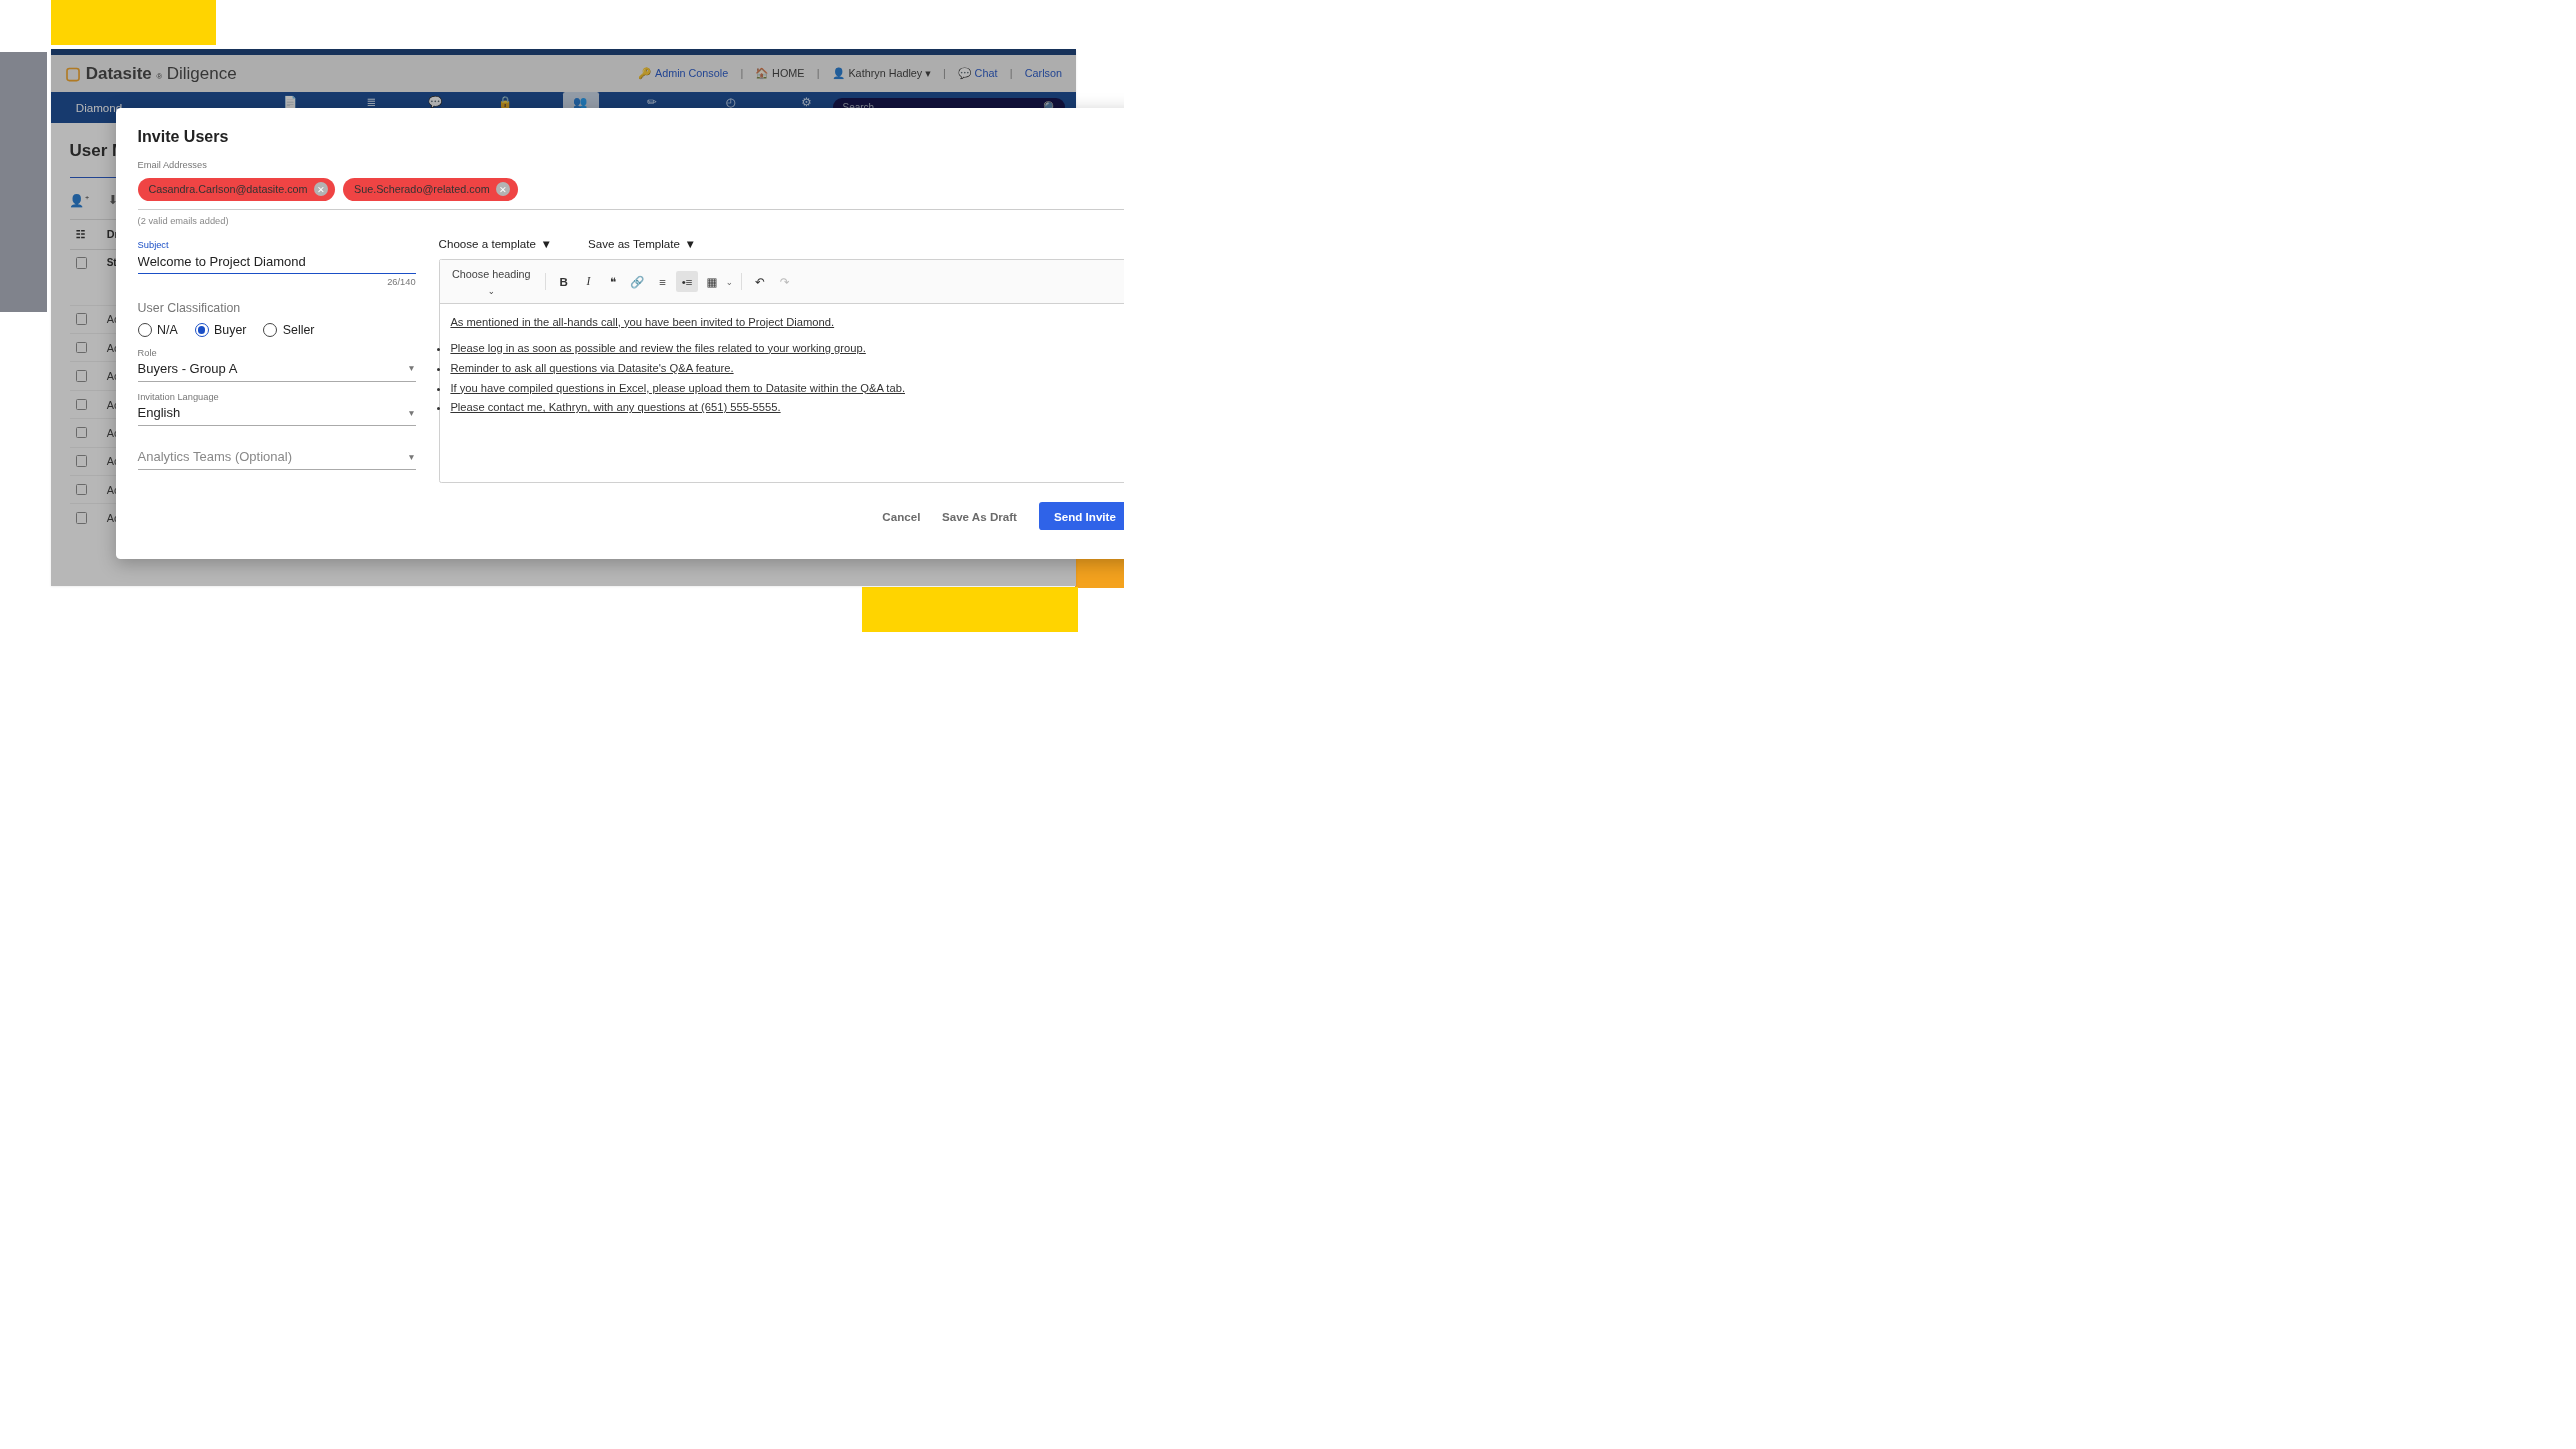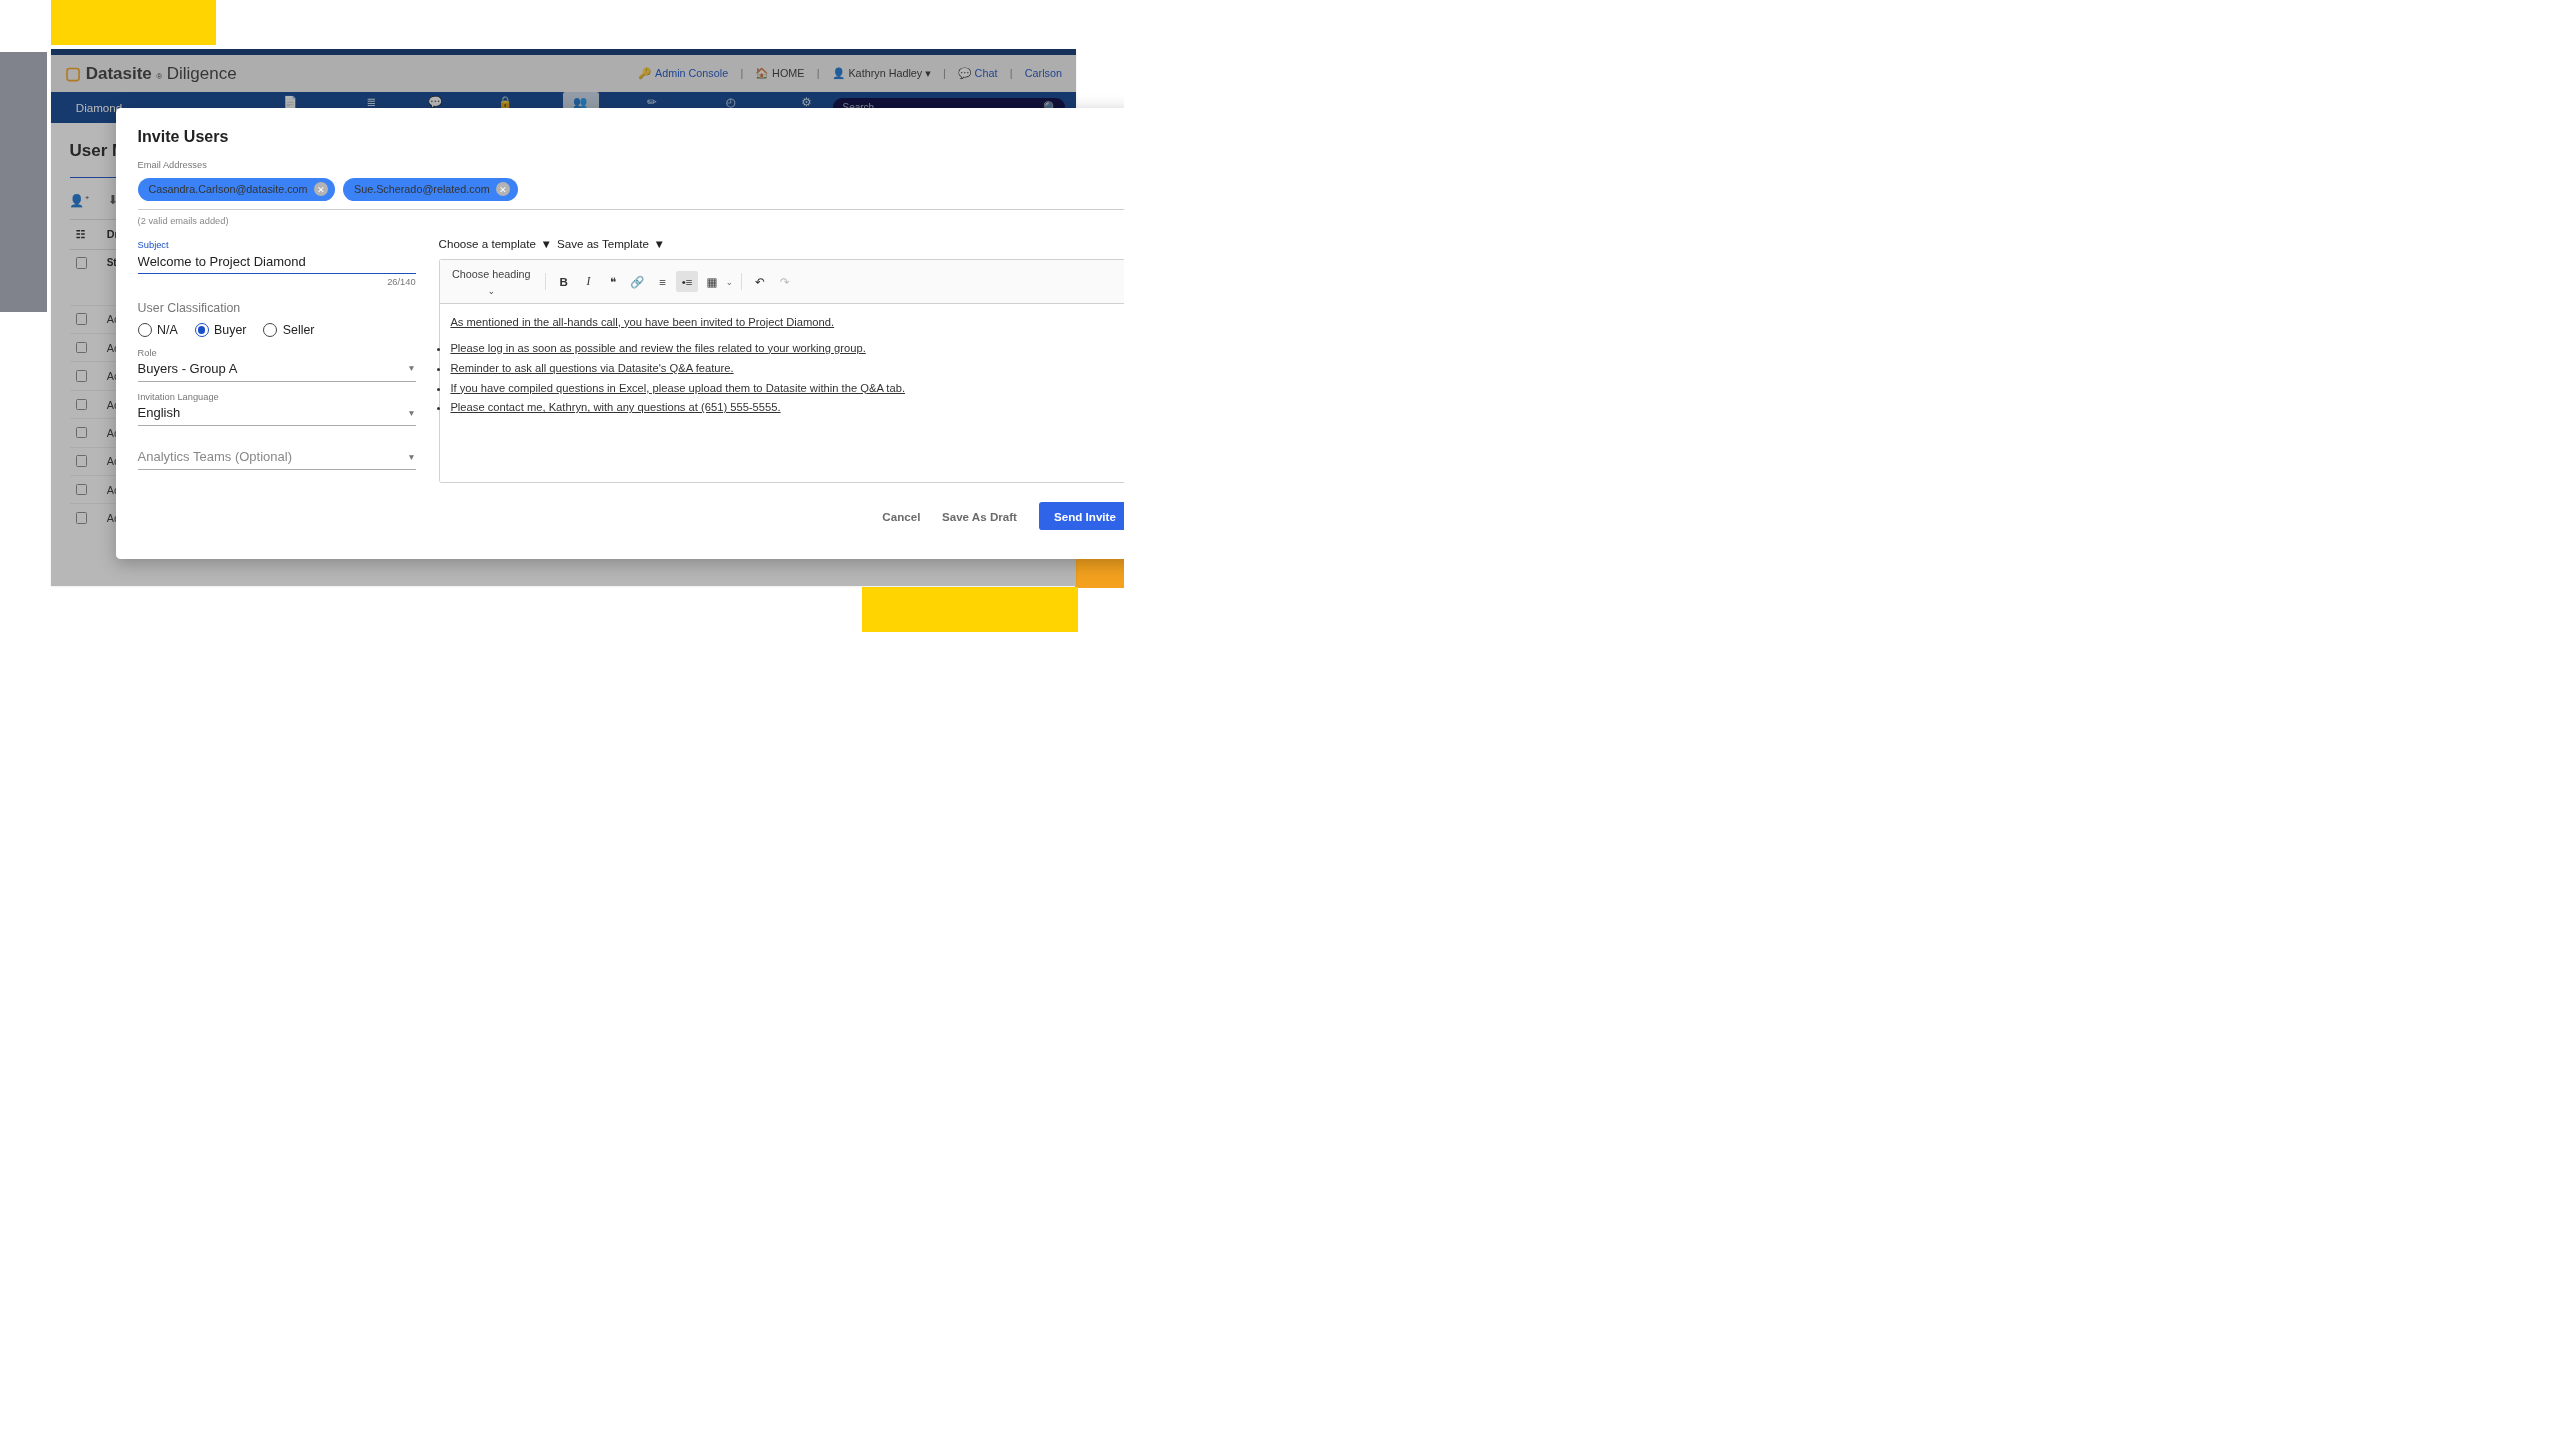--- a/index.html
+++ b/index.html
@@ -102,21 +102,21 @@
 
 .modal {
   position: absolute; left: 116px; top: 108px; width: 1037px; height: 451px;
   background: #fff; border-radius: 4.6px; z-index: 10; box-shadow: 0 4.6px 18.5px rgba(0,0,0,0.25);
   padding: 20px 21.6px;
 }
 .modal h2 { font-size: 16px; font-weight: 700; color: #222; margin-bottom: 14px; }
 .field-label { font-size: 9.3px; color: #777; margin-bottom: 3.1px; display: block; }
 .chipbar { display: flex; gap: 7.7px; border-bottom: 0.8px solid #ccc; padding: 4.6px 0 7.7px; }
 .chip {
-  background: #3b82f6; border-radius: 12.4px; padding: 4.6px 7.7px 4.6px 10.8px;
+  background: #ef4444; border-radius: 12.4px; padding: 4.6px 7.7px 4.6px 10.8px;
   display: inline-flex; align-items: center; gap: 6.2px; font-size: 10.8px; color: #333;
 }
 .chip .x { background: #b3b3b3; color: #fff; width: 14px; height: 14px; border-radius: 50%; display: inline-flex; align-items: center; justify-content: center; font-size: 9.3px; cursor: pointer; }
 .hint { font-size: 9.3px; color: #888; margin-top: 6.2px; }
 
 .two-col { display: flex; gap: 23px; margin-top: 10.8px; }
 .left-col { width: 278px; }
 .right-col { flex: 1; }
 
 .subject-label { font-size: 9.3px; color: #1a4fc6; }
@@ -135,21 +135,21 @@
 
 .select-field { margin-top: 10.8px; position: relative;}
 .select-field .lbl { font-size: 9.3px; color: #777; }
 .select-val {
   border-bottom: 0.8px solid #aaa; padding: 3.1px 0 4.6px; font-size: 13px; color: #222;
   display: flex; justify-content: space-between; align-items: center;
 }
 .select-val.placeholder { color: #888; }
 .caret { color: #777; font-size: 8.5px; }
 
-.template-row { display: flex; gap: 5px; font-size: 11.6px; color: #222; margin-bottom: 9.3px; }
+.template-row { display: flex; gap: 36px; font-size: 11.6px; color: #222; margin-bottom: 9.3px; }
 .template-row .dd { display: inline-flex; align-items: center; gap: 4.6px; cursor: pointer; }
 
 
 .editor { border: 0.8px solid #d0d0d0; border-radius: 2.3px; background: #fff; }
 .toolbar {
   display: flex; align-items: center; gap: 3.1px;
   padding: 4.6px 6.2px; border-bottom: 0.8px solid #d0d0d0; background: #fafafa;
 }
 .heading-sel { font-size: 10.8px; color: #444; padding: 3.1px 6.2px; display: inline-flex; align-items: center; gap: 6.2px; cursor: pointer; flex-direction: column; }
 .tb-sep { width: 0.8px; height: 17px; background: #ddd; margin: 0 4.6px; }

